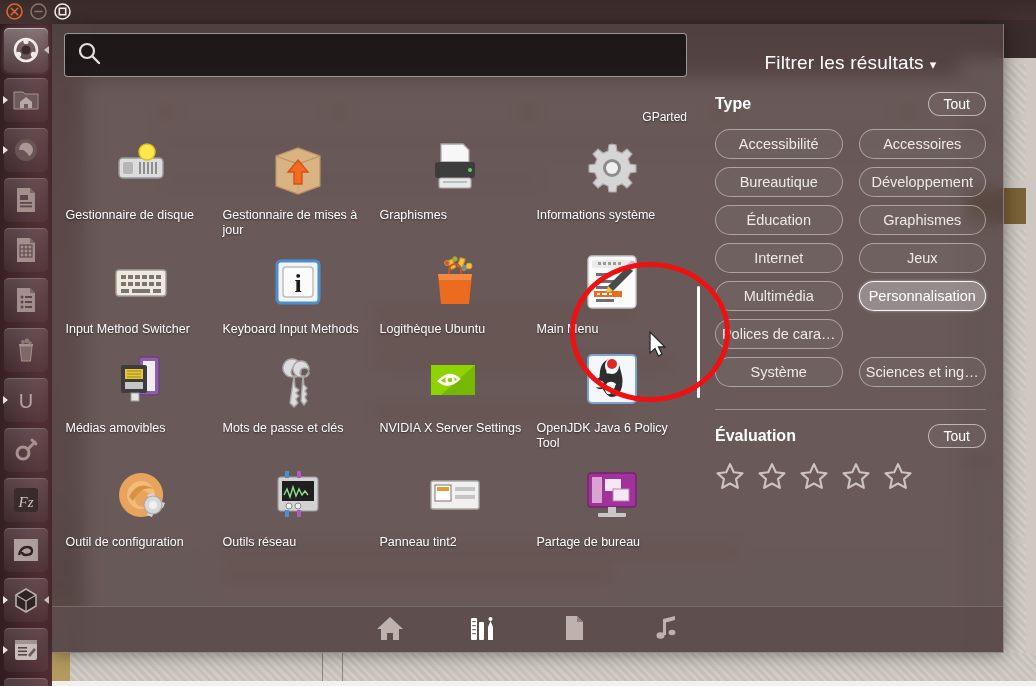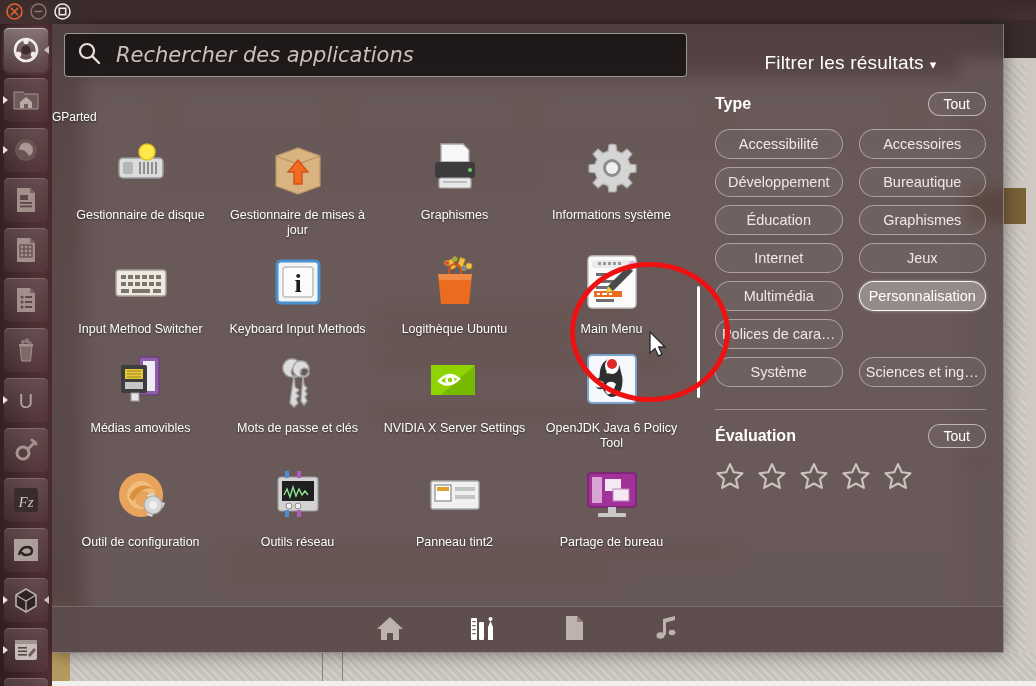--- a/index.html
+++ b/index.html
@@ -88,22 +88,22 @@
     position:absolute;left:12px;top:9px;width:623px;height:44px;
     background:rgba(10,8,8,.72);
     border:1px solid rgba(255,255,255,.55);
     border-radius:4px;
     display:flex;align-items:center;padding:0 12px;
   }
   #searchbar .placeholder{
     font-size:21px;font-style:italic;color:#c9c0bb;margin-left:14px;font-family:"DejaVu Sans",sans-serif;
   }
   #gparted-label{
-    position:absolute;left:0;top:86px;width:635px;text-align:left;
-    font-size:12px;color:#ffffff;text-shadow:0 1px 2px rgba(0,0,0,.6);
+    position:absolute;left:0;top:86px;width:635px;text-align:right;
+    font-size:12px;color:#ffffff;text-shadow:0 1px 2px rgba(0,0,0,.6);padding-left:40px;
   }
 
   
   #filterpanel{position:absolute;left:645px;top:8px;width:307px;height:100%;padding:20px 18px 0 18px;}
   #filter-title{
     text-align:center;font-size:19px;color:#ffffff;margin-bottom:18px;letter-spacing:.2px;
   }
   #filter-title .caret{font-size:13px;margin-left:6px;}
   .filter-head{display:flex;align-items:center;justify-content:space-between;margin-bottom:13px;}
   .filter-head .lbl{font-size:16px;font-weight:bold;color:#ffffff;}
@@ -136,21 +136,21 @@
   }
 
   
   #appgrid{
     position:absolute;left:10px;top:100px;width:630px;height:490px;
   }
   .approw{display:flex;}
   .appcell{width:157px;display:flex;flex-direction:column;align-items:center;padding-top:12px;}
   .appicon{width:64px;height:64px;display:flex;align-items:center;justify-content:center;}
   .applabel{
-    margin-top:8px;font-size:12.5px;color:#ffffff;text-align:center;line-height:15px;
+    margin-top:8px;font-size:12.5px;color:#ffffff;text-align:left;line-height:15px;
     text-shadow:0 1px 2px rgba(0,0,0,.55);width:150px;
   }
 
   
   #redcircle{
     position:absolute;left:518px;top:238px;width:160px;height:140px;
     border:5px solid #ee1111;border-radius:50%;
     z-index:55;pointer-events:none;
   }
   #cursor{position:absolute;left:596px;top:307px;z-index:56;}
@@ -409,21 +409,20 @@
 
 <div id="dash">
 
   <div id="searchbar">
     <span>
       <svg width="25" height="25" viewBox="0 0 25 25">
           <circle cx="10" cy="10" r="7" fill="none" stroke="#e6dedb" stroke-width="2.2"></circle>
           <path d="M15.2 15.2 L22 22" stroke="#e6dedb" stroke-width="2.4" stroke-linecap="round"></path>
         </svg>
     </span>
-    <span class="placeholder">Rechercher des applications</span>
   </div>
 
   <div id="gparted-label">GParted</div>
 
   <div id="appgrid">
 
     <div class="approw">
       <div class="appcell">
         <div class="appicon">
           <svg width="60" height="60" viewBox="0 0 60 60">
@@ -709,22 +708,22 @@
     </div>
 
     <div class="filter-head">
       <span class="lbl">Type</span>
       <span class="allbtn">Tout</span>
     </div>
 
     <div id="typegrid">
       <div class="fbtn">Accessibilité</div>
       <div class="fbtn">Accessoires</div>
+      <div class="fbtn">Bureautique</div>
       <div class="fbtn">Développement</div>
-      <div class="fbtn">Bureautique</div>
       <div class="fbtn">Éducation</div>
       <div class="fbtn">Graphismes</div>
       <div class="fbtn">Internet</div>
       <div class="fbtn">Jeux</div>
       <div class="fbtn">Multimédia</div>
       <div class="fbtn selected">Personnalisation</div>
       <div class="fbtn">Polices de cara…</div>
       <div class="fbtn wide">Système</div>
       <div class="fbtn">Sciences et ing…</div>
     </div>

